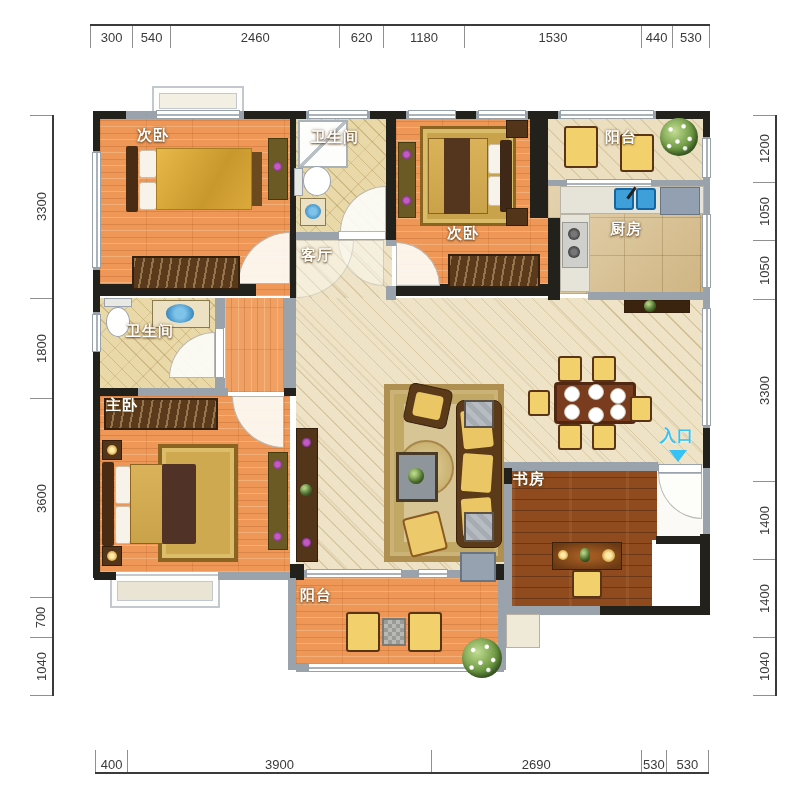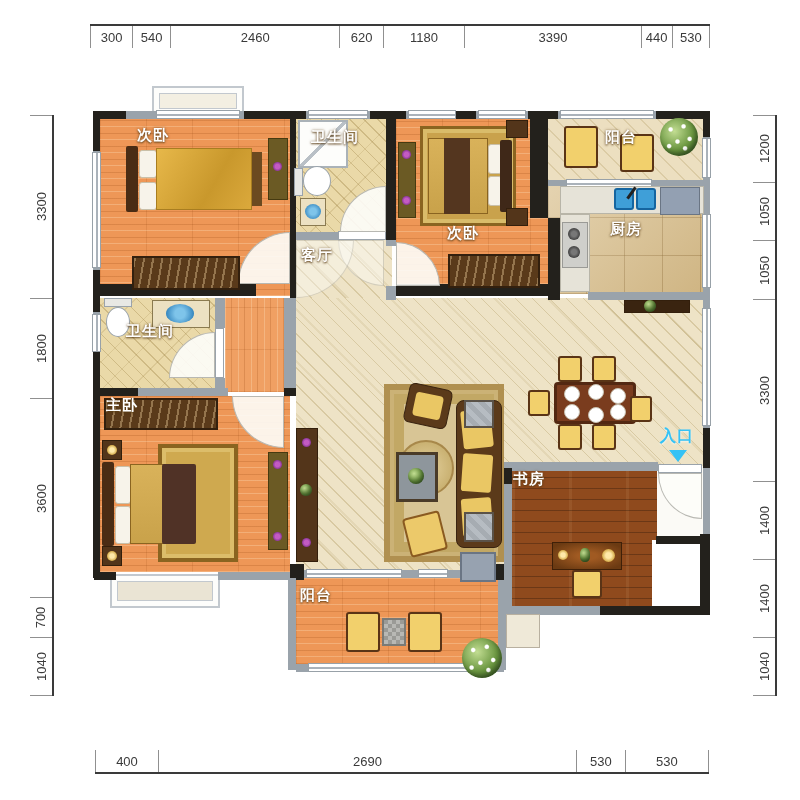--- a/index.html
+++ b/index.html
@@ -64,21 +64,21 @@
   .tri{position:absolute;width:0;height:0;border-left:9px solid transparent;border-right:9px solid transparent;border-top:12px solid #35c2f5;}
   
   .ruler{position:absolute;display:flex;color:#3a3a3a;font-size:13px;}
   #ruler-top{left:90px;top:24px;width:620px;height:22px;border-top:2px solid #3a3a3a;flex-direction:row;}
   #ruler-bottom{left:95px;top:750px;width:614px;height:22px;border-bottom:2px solid #3a3a3a;flex-direction:row;align-items:flex-end;}
   #ruler-left{left:30px;top:115px;width:22px;height:581px;border-right:2px solid #3a3a3a;flex-direction:column;}
   #ruler-right{left:753px;top:115px;width:22px;height:581px;border-right:2px solid #3a3a3a;flex-direction:column;}
   .seg{display:flex;align-items:center;justify-content:center;position:relative;min-width:0;min-height:0;}
   #ruler-top .seg{border-right:1px solid #909090;}
   #ruler-top .seg:first-child{border-left:1px solid #909090;}
-  #ruler-bottom .seg{border-right:1px solid #909090;height:100%;align-items:center;}
+  #ruler-bottom .seg{border-right:1px solid #909090;height:100%;align-items:flex-end;}
   #ruler-bottom .seg:first-child{border-left:1px solid #909090;}
   #ruler-left .seg{border-bottom:1px solid #909090;}
   #ruler-left .seg:first-child{border-top:1px solid #909090;}
   #ruler-right .seg{border-bottom:1px solid #909090;}
   #ruler-right .seg:first-child{border-top:1px solid #909090;}
   .seg span{white-space:nowrap;}
   .rot{transform:rotate(-90deg);display:block;}
 </style>
 </head>
 <body>
@@ -318,33 +318,36 @@
     <div class="seg" style="flex: 2460 2460 0px;">
       <span>2460</span>
     </div>
     <div class="seg" style="flex: 620 620 0px;">
       <span>620</span>
     </div>
     <div class="seg" style="flex: 1180 1180 0px;">
       <span>1180</span>
     </div>
     <div class="seg" style="flex: 2560 2560 0px;">
-      <span>3390</span>
+      <span>1530</span>
     </div>
     <div class="seg" style="flex: 440 440 0px;">
       <span>440</span>
     </div>
     <div class="seg" style="flex: 530 530 0px;">
       <span>530</span>
     </div>
   </div>
 <div id="ruler-bottom" class="ruler">
     <div class="seg" style="flex: 400 400 0px;">
       <span>400</span>
     </div>
+    <div class="seg" style="flex: 3900 3900 0px;">
+      <span>3900</span>
+    </div>
     <div class="seg" style="flex: 2690 2690 0px;">
       <span>2690</span>
     </div>
     <div class="seg" style="flex: 310 310 0px;">
       <span>530</span>
     </div>
     <div class="seg" style="flex: 530 530 0px;">
       <span>530</span>
     </div>
   </div>

